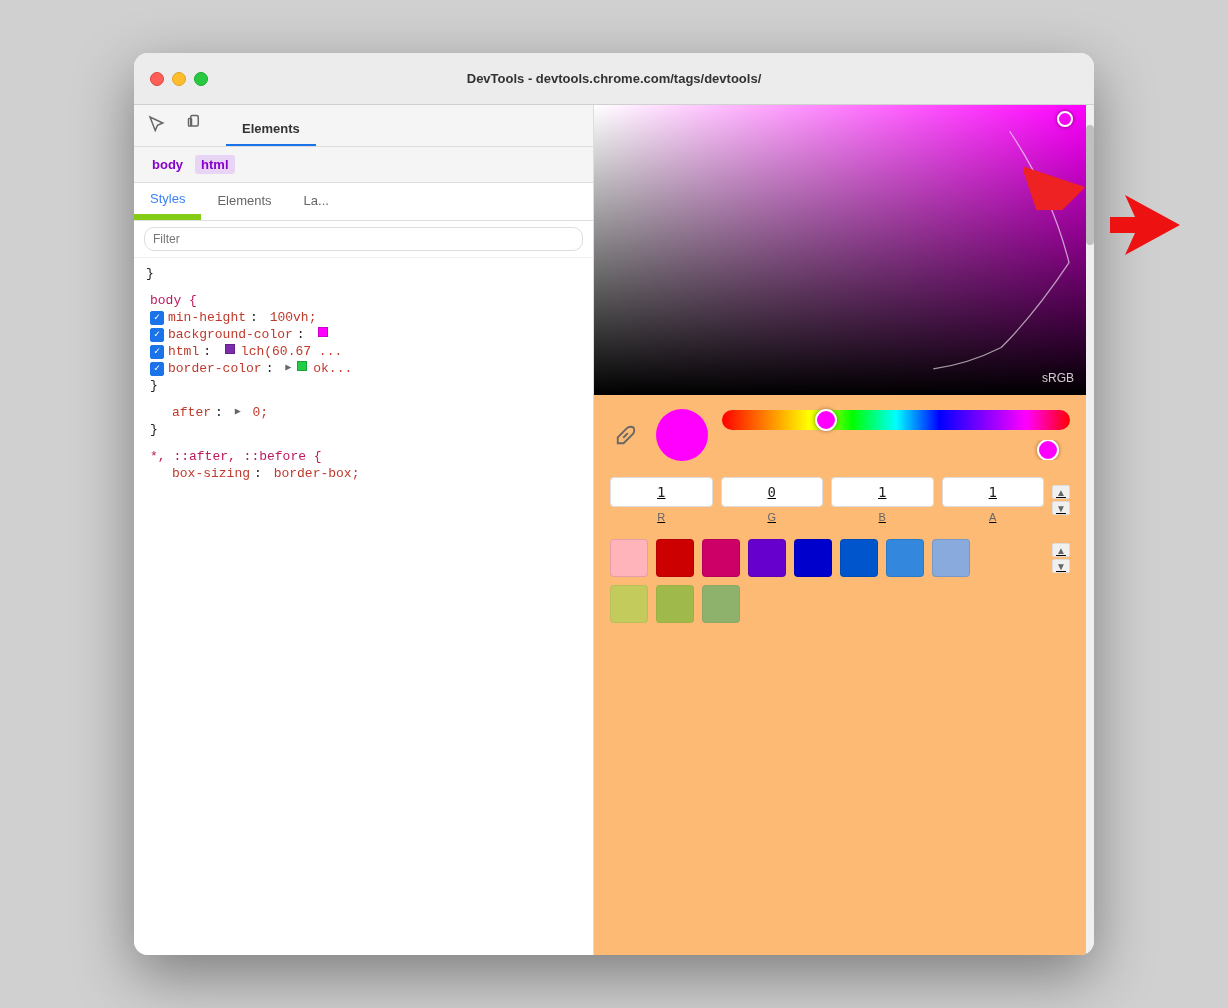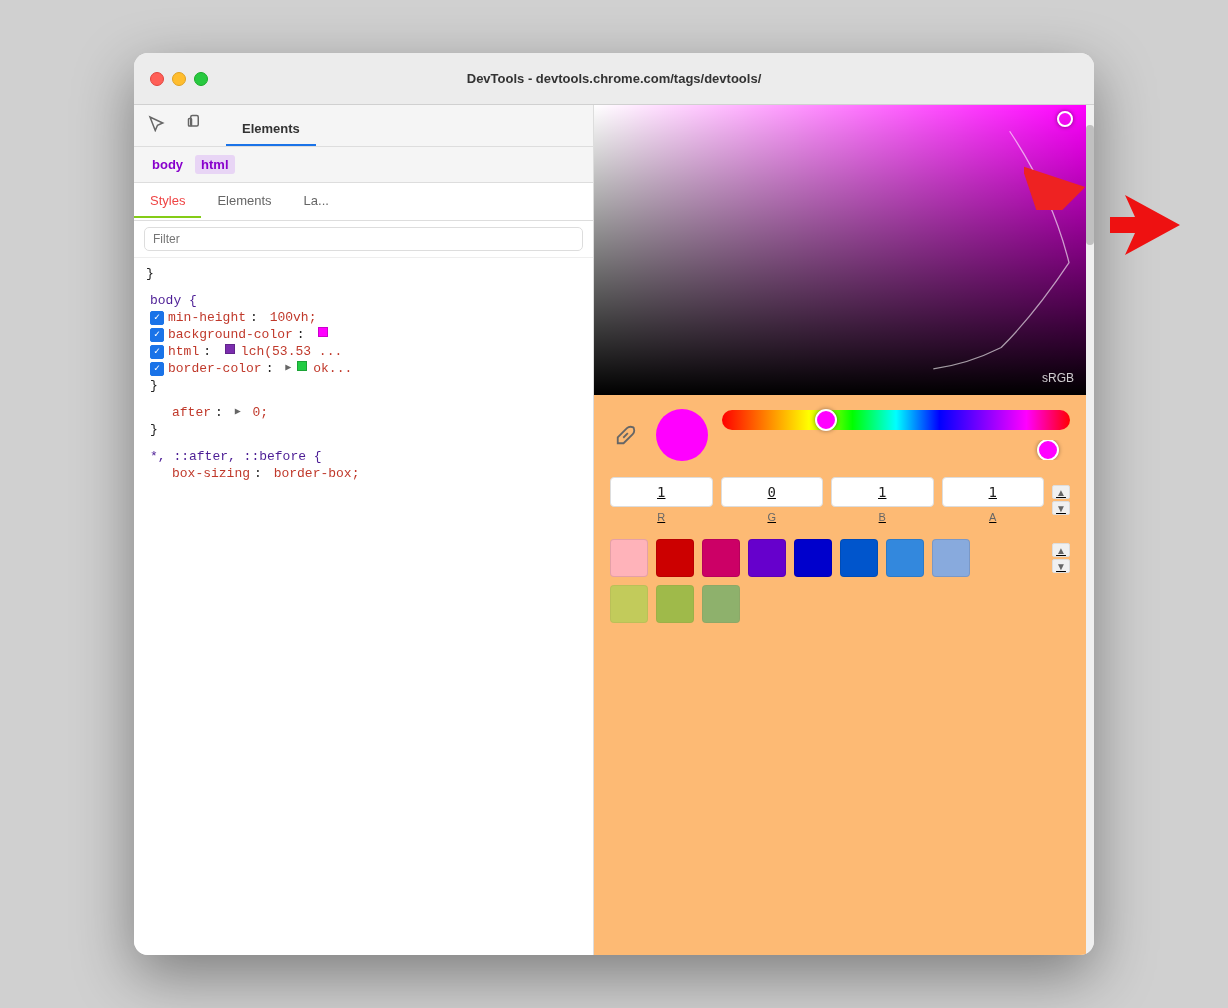--- a/index.html
+++ b/index.html
@@ -133,51 +133,51 @@
 
     .sub-tab {
       padding: 8px 16px;
       font-size: 13px;
       color: #666;
       cursor: pointer;
       border-bottom: 2px solid transparent;
     }
 
     .sub-tab.active {
-      color: #ef4444;
-      border-bottom: 2px solid #84cc16;
+      color: #3b82f6;
+      border-bottom: 6px solid #84cc16;
     }
 
     .filter-bar {
       padding: 6px 10px;
       border-bottom: 1px solid #eee;
     }
 
     .filter-input {
       width: 100%;
       padding: 4px 8px;
       border: 1px solid #ddd;
-      border-radius: 5px;
+      border-radius: 10px;
       font-size: 12px;
       color: #a21caf;
       background: #fff;
       outline: none;
     }
 
     .css-content {
       flex: 1;
       overflow-y: auto;
       padding: 8px 12px;
       font-family: 'Courier New', Courier, monospace;
       font-size: 13px;
     }
 
     .css-rule { margin-bottom: 12px; }
 
-    .css-selector { color: #4c1d95; }
+    .css-selector { color: #be185d; }
     .css-brace { color: #222; }
     .css-prop { color: #c0392b; }
     .css-value { color: #c0392b; }
 
     .css-line {
       display: flex;
       align-items: flex-start;
       margin: 2px 0;
       padding-left: 4px;
       gap: 4px;
@@ -526,21 +526,21 @@
             <div class="css-checkbox"></div>
             <span class="css-prop">background-color</span>
             <span class="css-brace">:&nbsp;</span>
             <span class="color-swatch" style="background:#ff00ff;"></span>
           </div>
           <div class="css-line">
             <div class="css-checkbox"></div>
             <span class="css-prop">html</span>
             <span class="css-brace">:&nbsp;</span>
             <span class="color-swatch" style="background:#7b2dae;"></span>
-            <span class="css-value">lch(53.53 ...</span>
+            <span class="css-value">lch(60.67 ...</span>
           </div>
           <div class="css-line">
             <div class="css-checkbox"></div>
             <span class="css-prop">border-color</span>
             <span class="css-brace">:&nbsp;</span>
             <span class="arrow-indicator">▶</span>
             <span class="color-swatch" style="background:#22cc44;"></span>
             <span class="css-value">ok...</span>
           </div>
           <div class="css-line">

